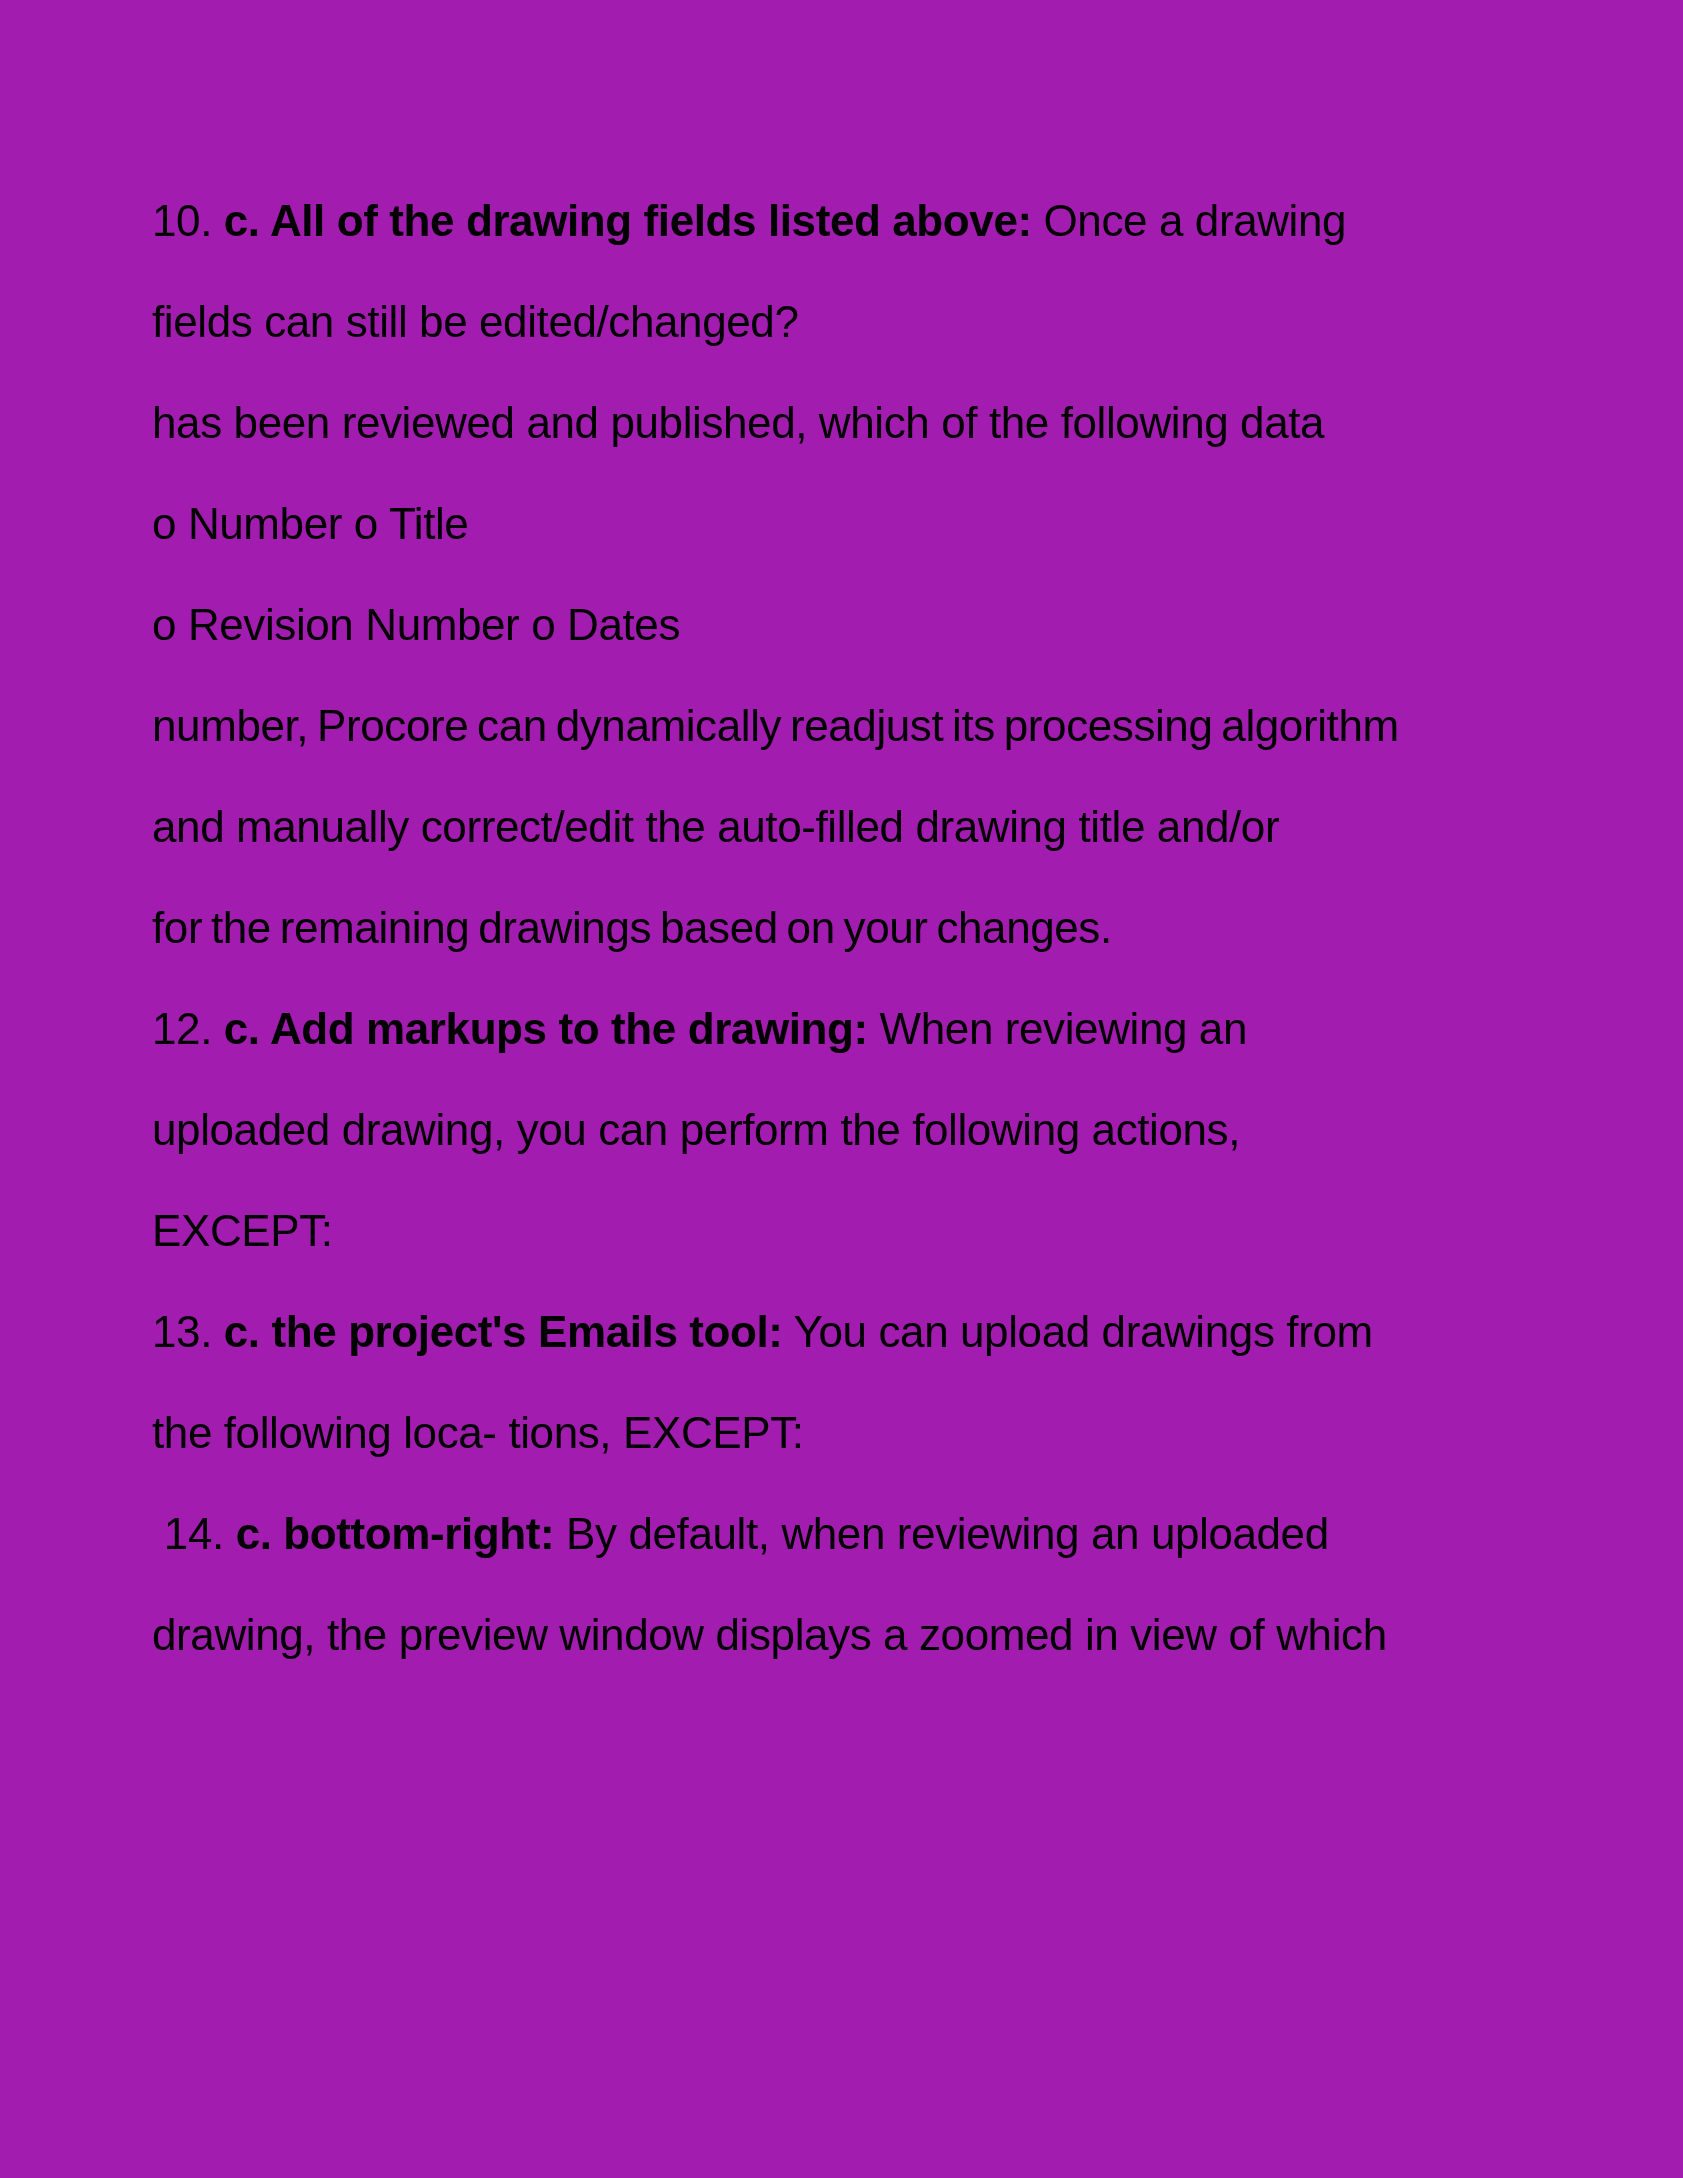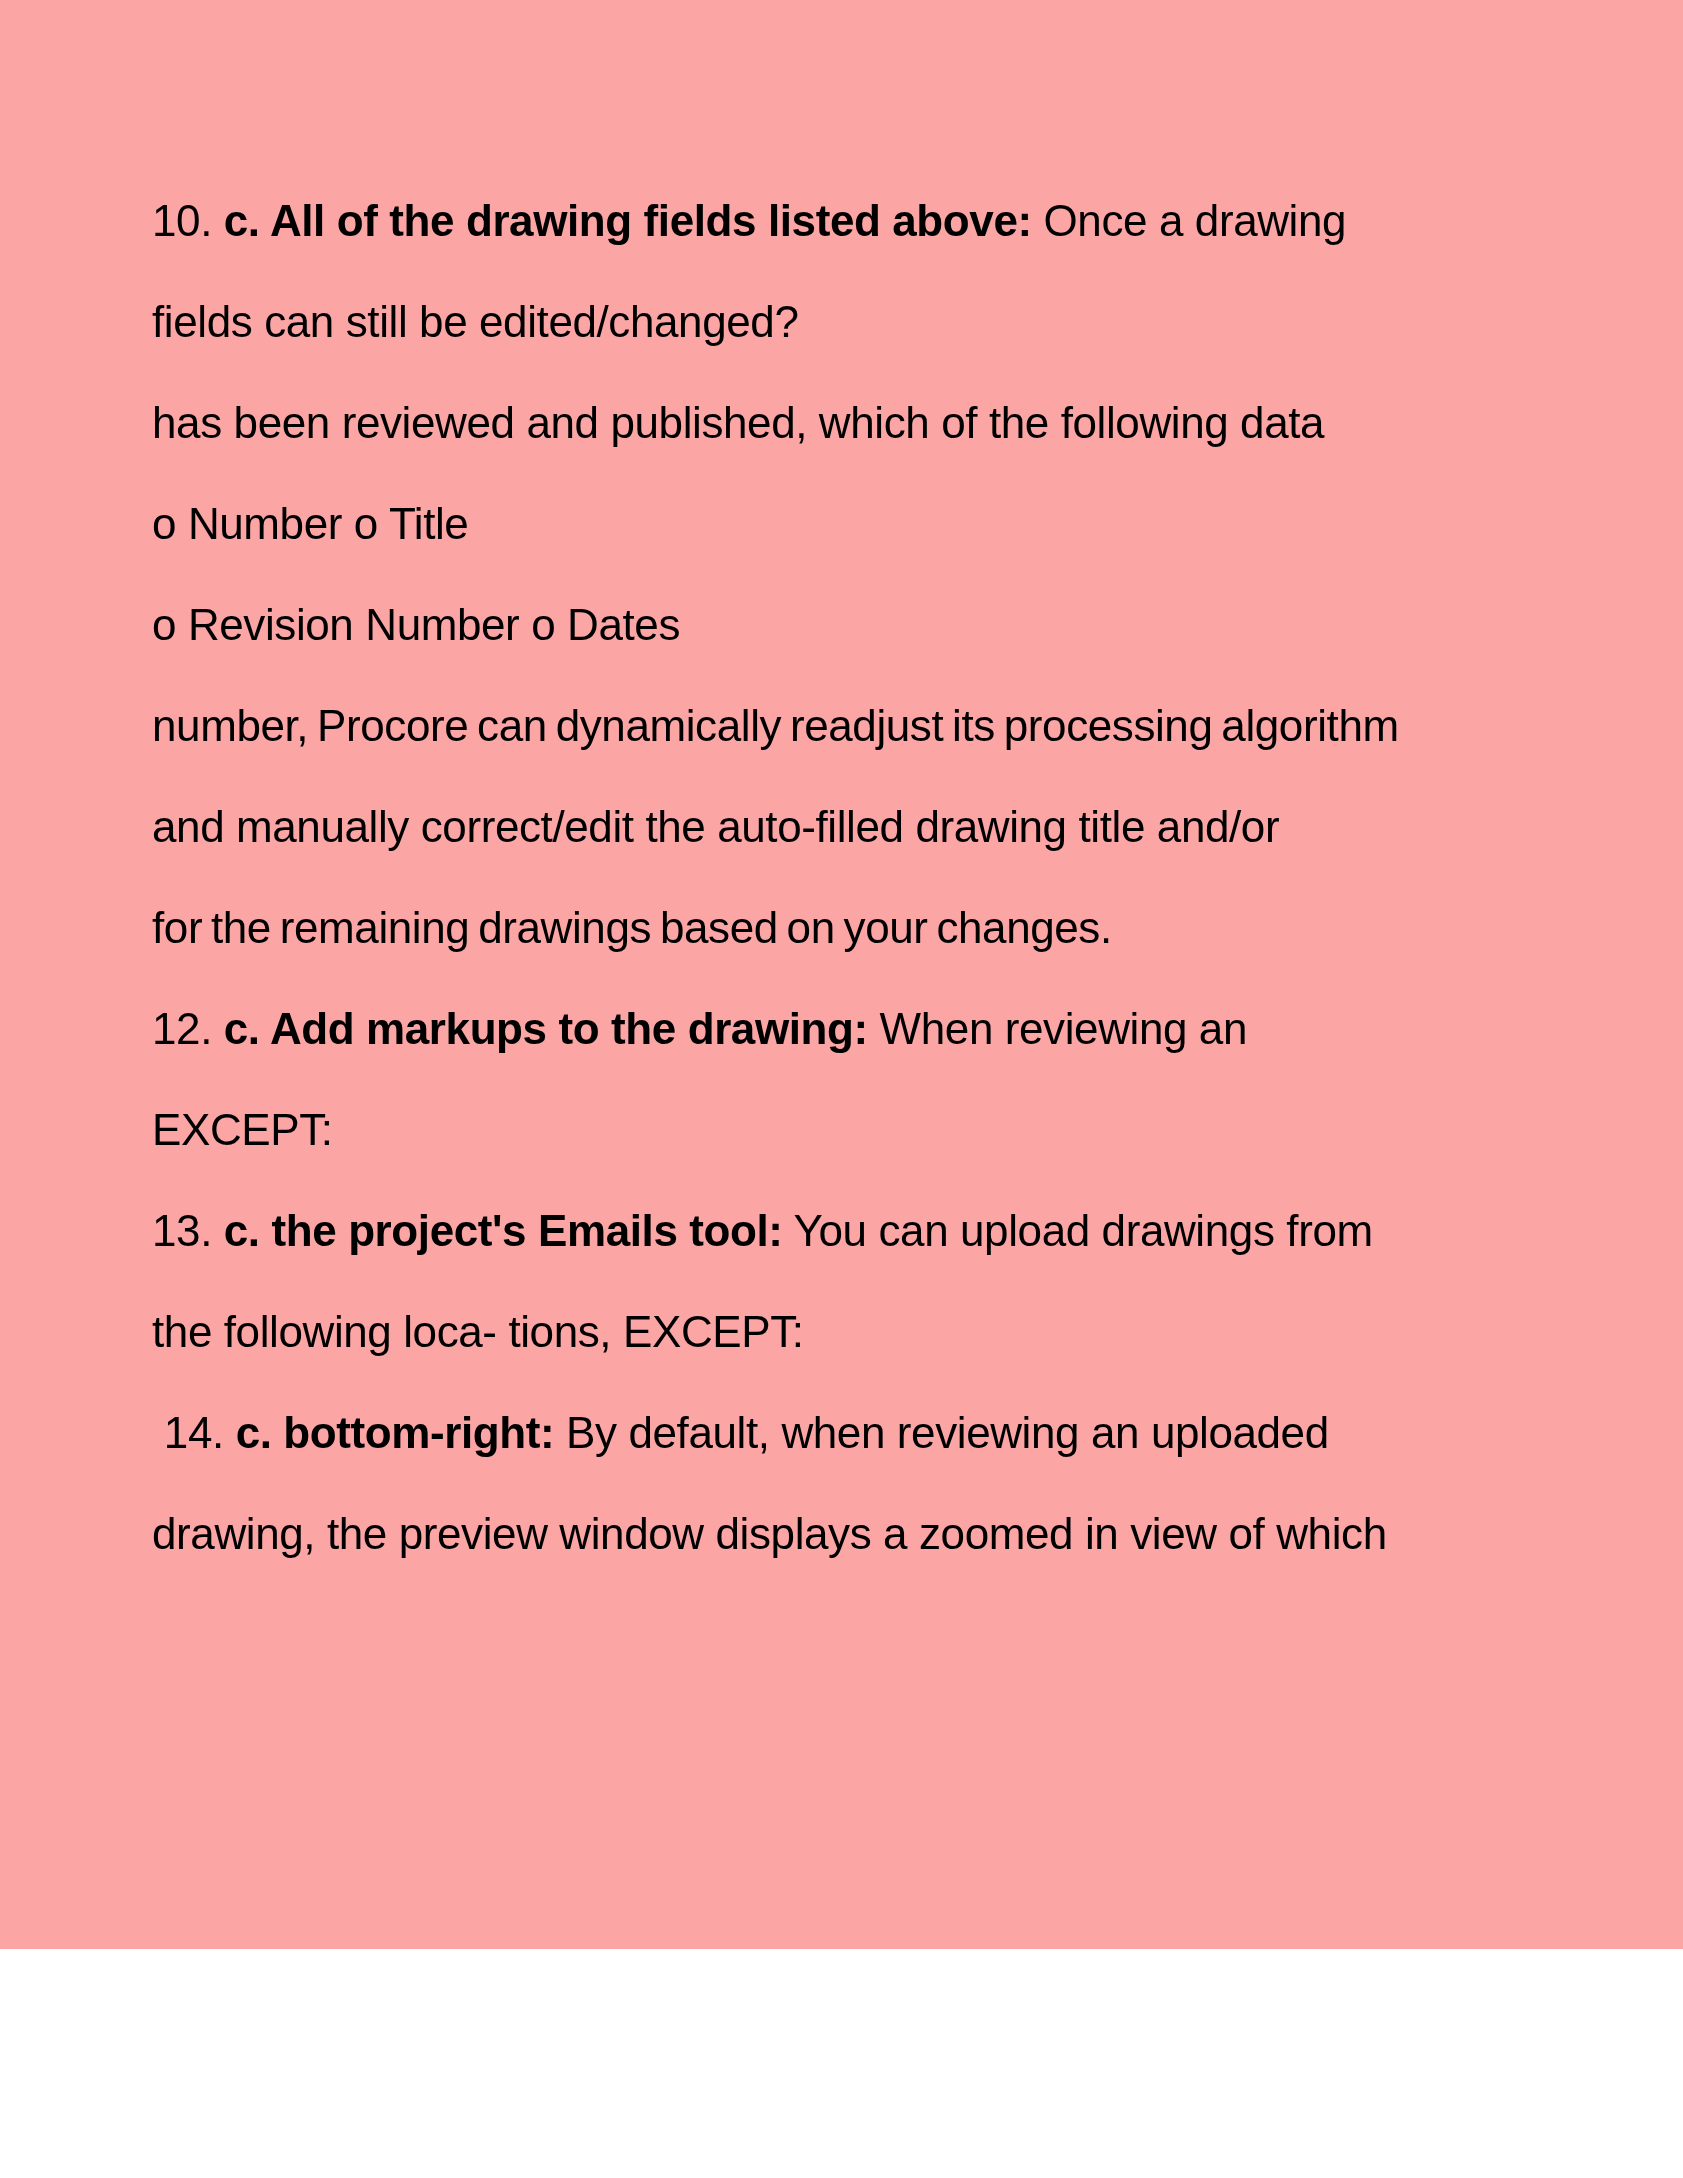--- a/index.html
+++ b/index.html
@@ -3,22 +3,22 @@
 <meta charset="utf-8">
 <style>
   html, body {
     margin: 0;
     padding: 0;
     background: #ffffff;
   }
   .page {
     position: relative;
     width: 1683px;
-    height: 1949px;
-    background: #fca5a5;
+    height: 2178px;
+    background: #a21caf;
     overflow: hidden;
     font-family: "Liberation Sans", "DejaVu Sans", sans-serif;
   }
   .content {
     position: absolute;
     left: 152px;
     top: 170px;
     width: 1406px;
     font-size: 44px;
     line-height: 101px;
@@ -47,20 +47,21 @@
   <div class="content" id="content" style="color: rgb(0, 0, 0);">
       <div class="line"><span class="seg">10. </span><span class="seg bold">c. All of the drawing fields listed above:</span><span class="seg"> Once a drawing</span></div>
       <div class="line"><span class="seg">fields can still be edited/changed?</span></div>
       <div class="line"><span class="seg">has been reviewed and published, which of the following data</span></div>
       <div class="line"><span class="seg">o Number o Title</span></div>
       <div class="line"><span class="seg">o Revision Number o Dates</span></div>
       <div class="line tight"><span class="seg">number, Procore can dynamically readjust its processing algorithm</span></div>
       <div class="line"><span class="seg">and manually correct/edit the auto-filled drawing title and/or</span></div>
       <div class="line tight"><span class="seg">for the remaining drawings based on your changes.</span></div>
       <div class="line"><span class="seg">12. </span><span class="seg bold">c. Add markups to the drawing:</span><span class="seg"> When reviewing an</span></div>
+      <div class="line"><span class="seg">uploaded drawing, you can perform the following actions,</span></div>
       <div class="line"><span class="seg">EXCEPT:</span></div>
       <div class="line"><span class="seg">13. </span><span class="seg bold">c. the project's Emails tool:</span><span class="seg"> You can upload drawings from</span></div>
       <div class="line"><span class="seg">the following loca- tions, EXCEPT:</span></div>
       <div class="line"><span class="seg"> 14. </span><span class="seg bold">c. bottom-right:</span><span class="seg"> By default, when reviewing an uploaded</span></div>
       <div class="line"><span class="seg">drawing, the preview window displays a zoomed in view of which</span></div>
     </div>
 </div>
 
 
 </body></html>

